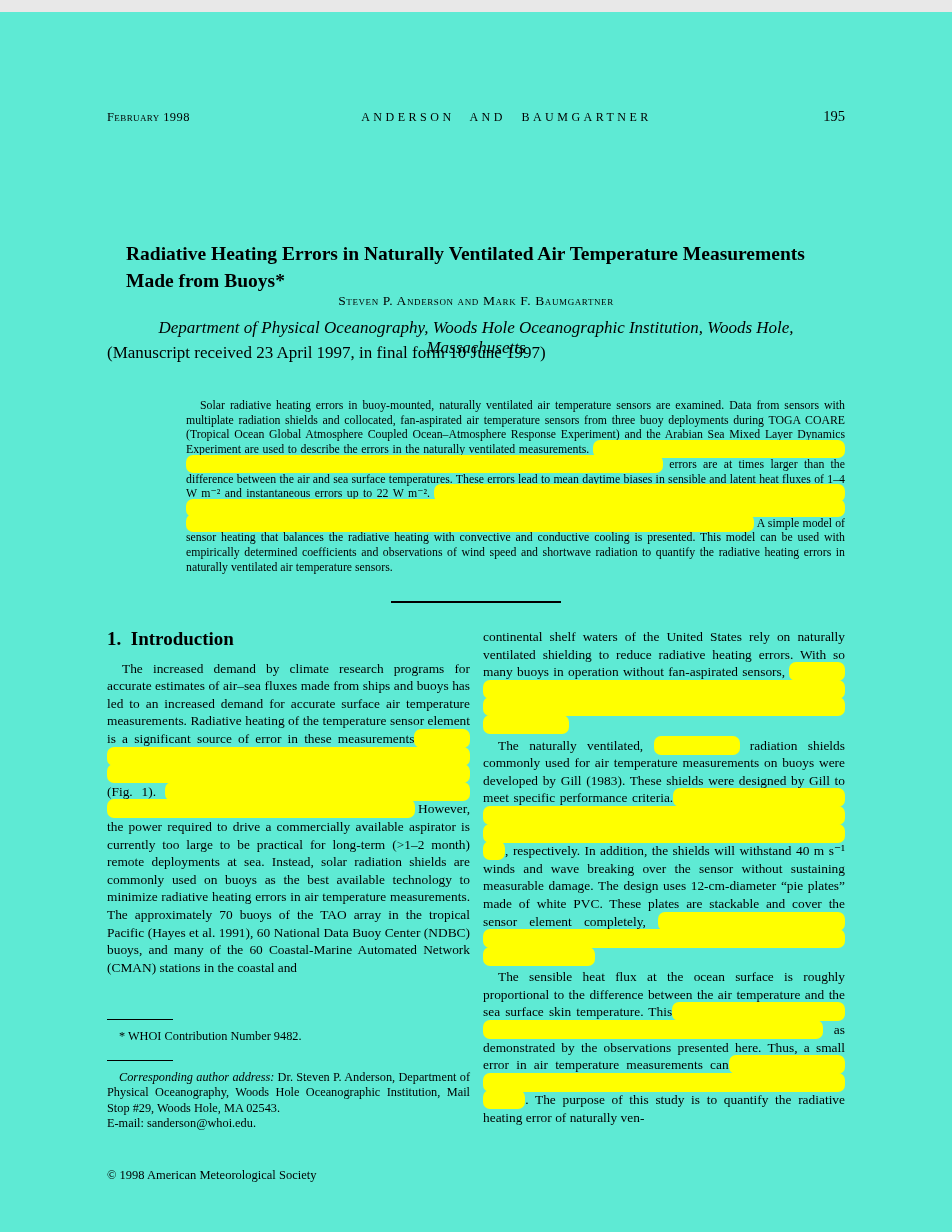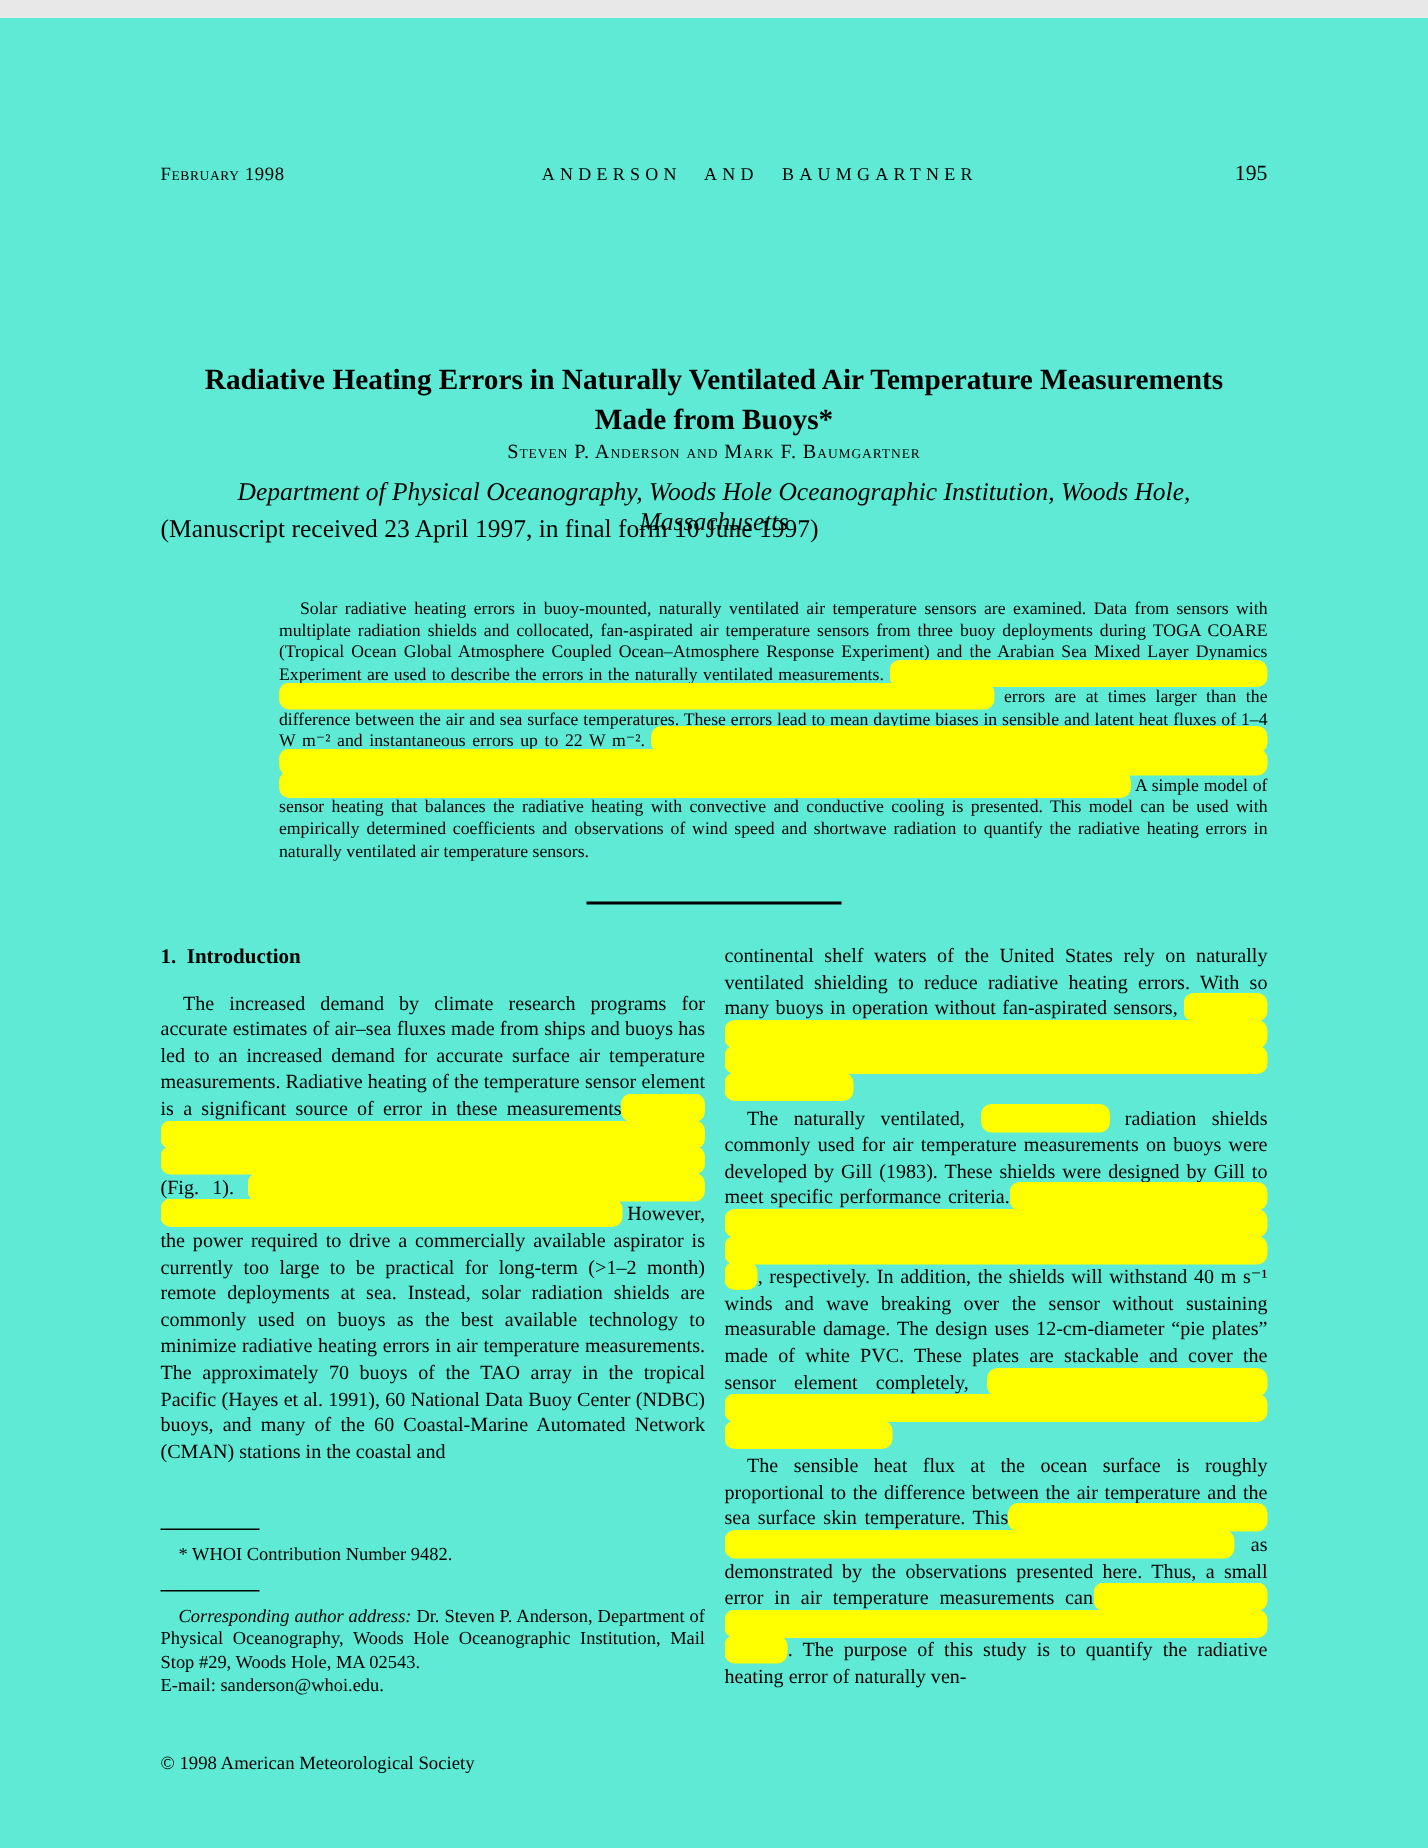--- a/index.html
+++ b/index.html
@@ -11,21 +11,21 @@
   }
   
   .runhead { position:absolute; top:96px; left:107px; width:738px;
     display:flex; justify-content:space-between; align-items:baseline; }
   .rh-left  { font-size:12.5px; font-variant:small-caps; letter-spacing:0.4px; }
   .rh-center{ font-size:12px; letter-spacing:3.5px; word-spacing:9px; }
   .rh-right { font-size:14.5px; }
 
   
   .title { position:absolute; top:216px; left:126px; width:700px;
-    text-align:center; font-size:19.5px; font-weight:bold; line-height:1.38; }
+    text-align:left; font-size:19.5px; font-weight:bold; line-height:1.38; }
   .authors { position:absolute; top:281px; left:107px; width:738px;
     text-align:center; font-size:13.5px; font-variant:small-caps; letter-spacing:0.6px; }
   .affiliation { position:absolute; top:306px; left:107px; width:738px;
     text-align:center; font-size:17px; font-style:italic; }
   .received { position:absolute; top:331px; left:107px; width:738px;
     font-size:17px; }
 
   
   .abstract-heading { position:absolute; top:362px; left:107px; width:738px;
     text-align:center; font-size:12px; letter-spacing:0.8px; }
@@ -34,21 +34,21 @@
   .abstract .para { text-indent:14px; margin:0; }
 
   .divider { position:absolute; top:589px; left:391px; width:170px;
     border-top:2px solid #000; }
 
   
   .col { position:absolute; top:616px; font-size:13.4px; line-height:17.6px;
     text-align:justify; }
   .col-left  { left:107px; width:363px; }
   .col-right { left:483px; width:362px; }
-  .sec-heading { font-size:14px; font-weight:bold; margin:2px 0 12px 0; text-align:left; }
+  .sec-heading { font-size:19px; font-weight:bold; margin:2px 0 12px 0; text-align:left; }
   .para { margin:0 0 3px 0; }
   .indent { text-indent:15px; }
 
   
   .footnotes { position:absolute; top:1007px; left:107px; width:363px;
     font-size:12.3px; line-height:15.6px; text-align:justify; }
   .fn-rule { width:66px; border-top:1.5px solid #000; margin:0; }
   .fn-text { margin:9px 0 0 0; text-indent:12px; }
   .fn-rule2 { margin-top:15px; }
   .fn-corr { margin:9px 0 0 0; text-indent:12px; }

